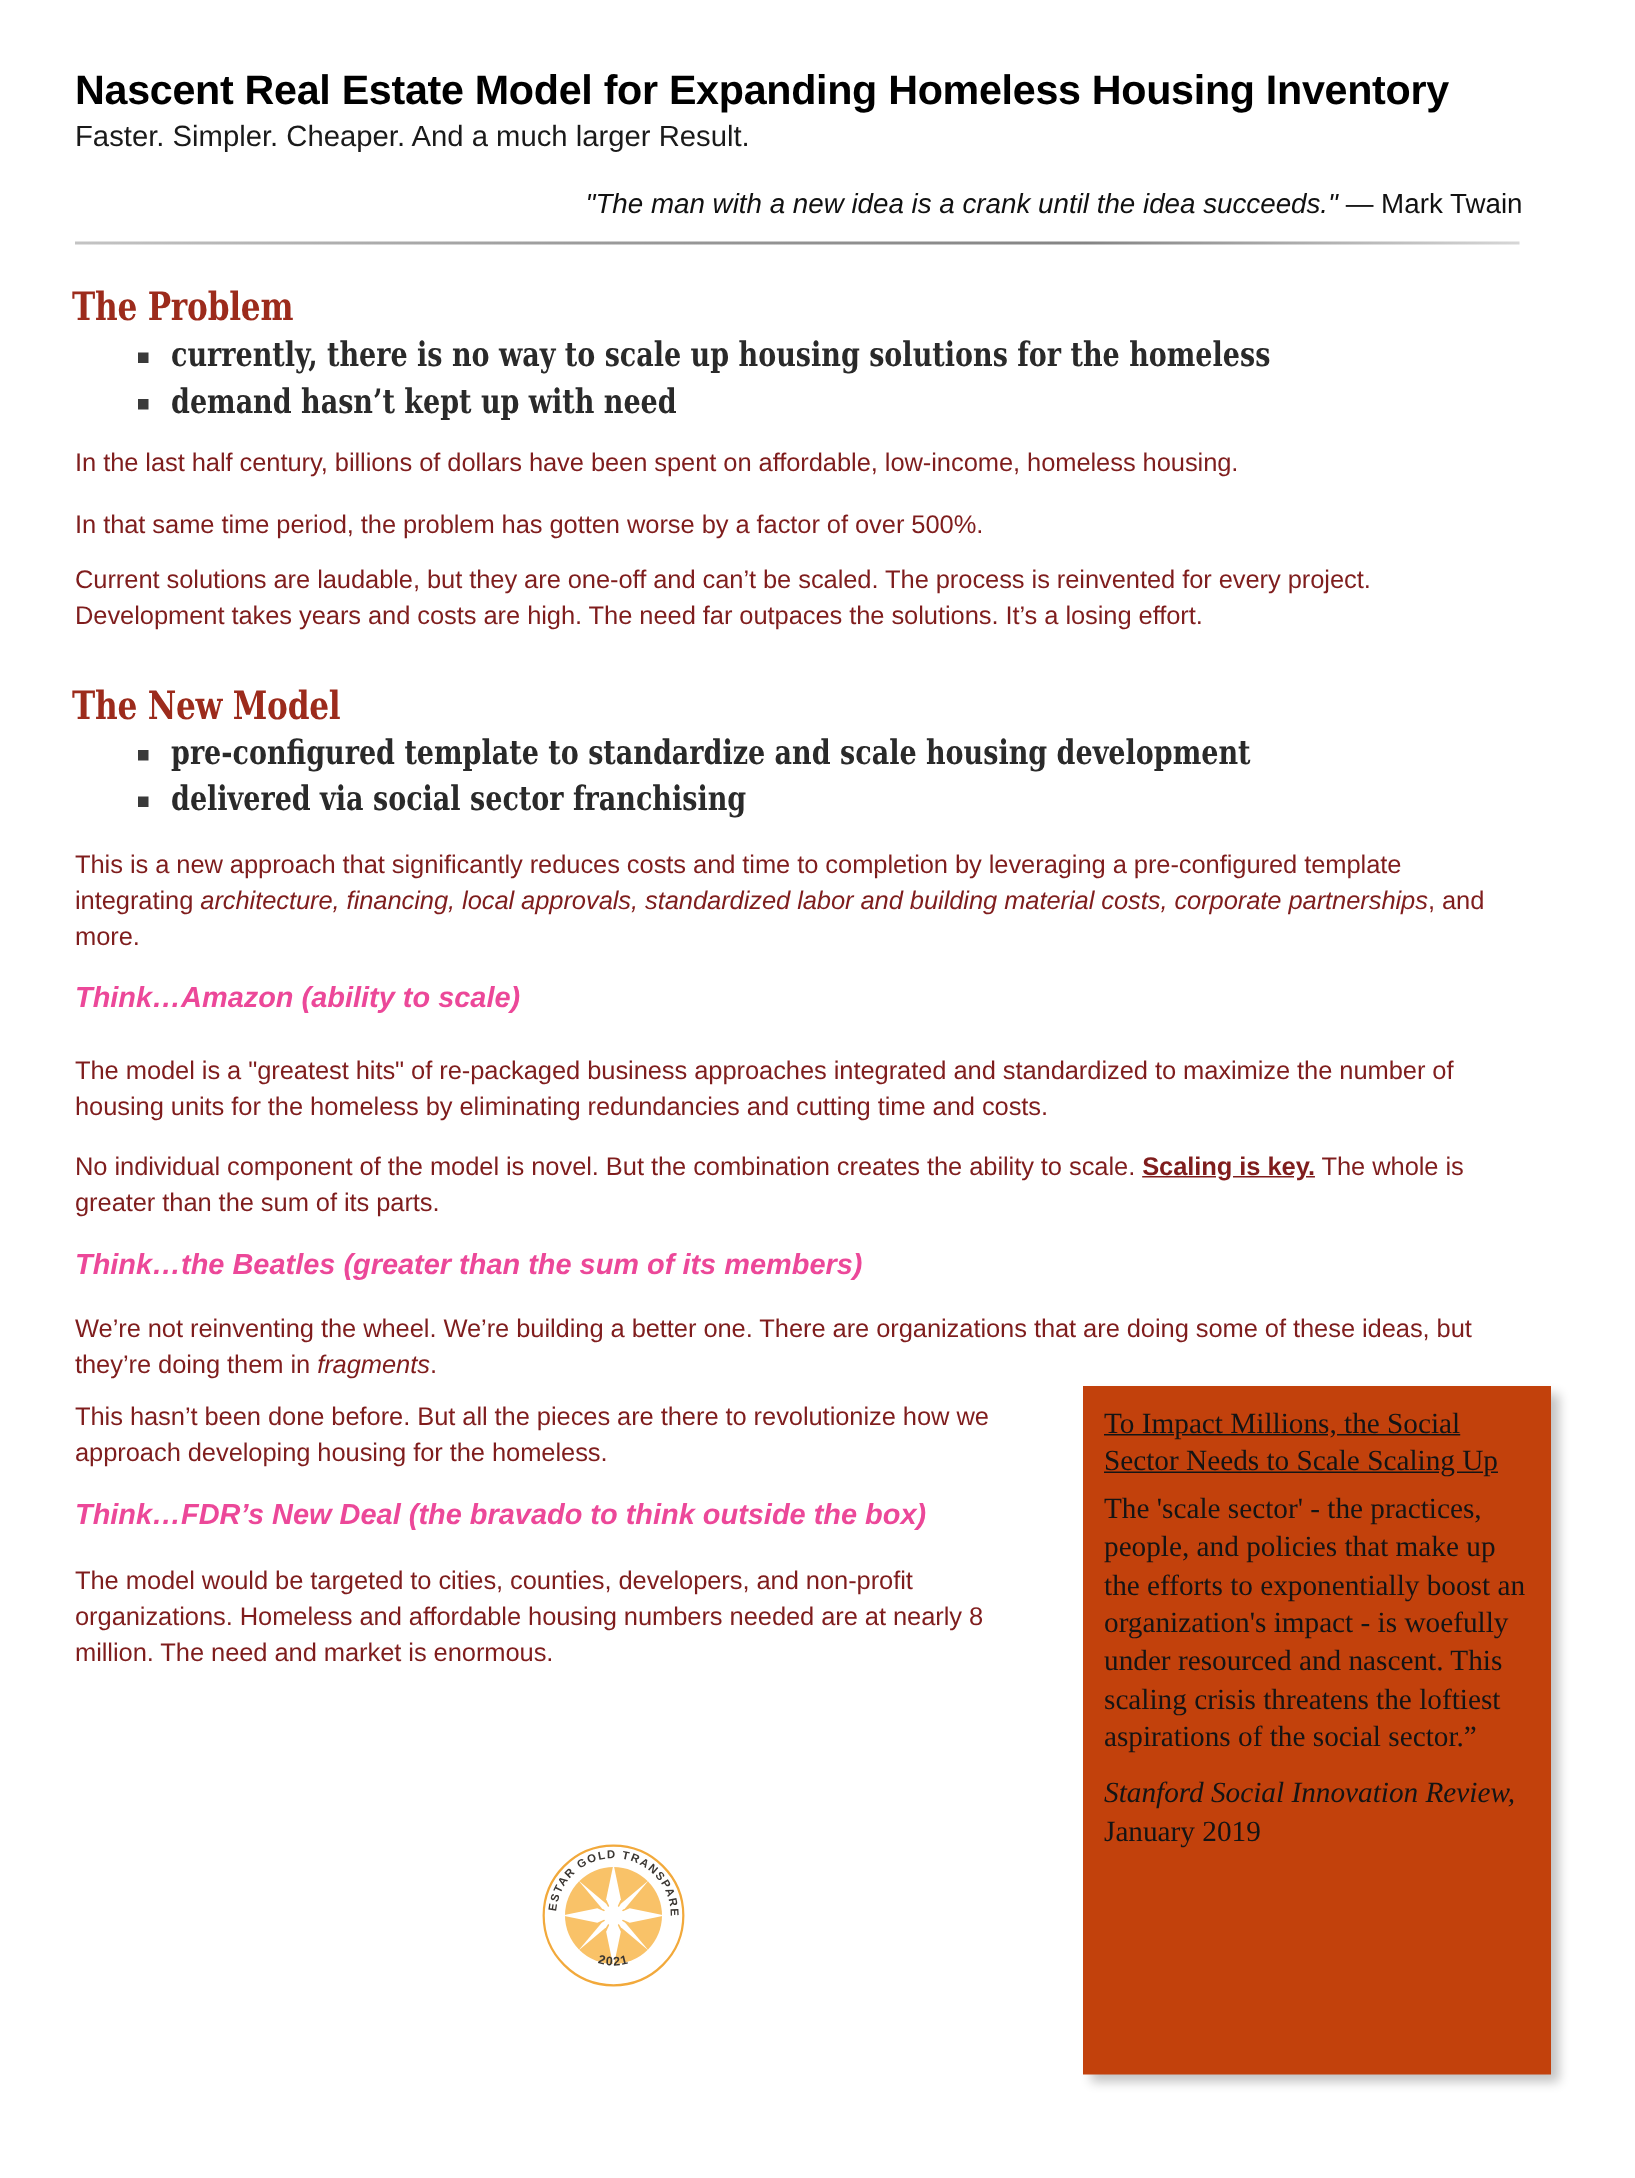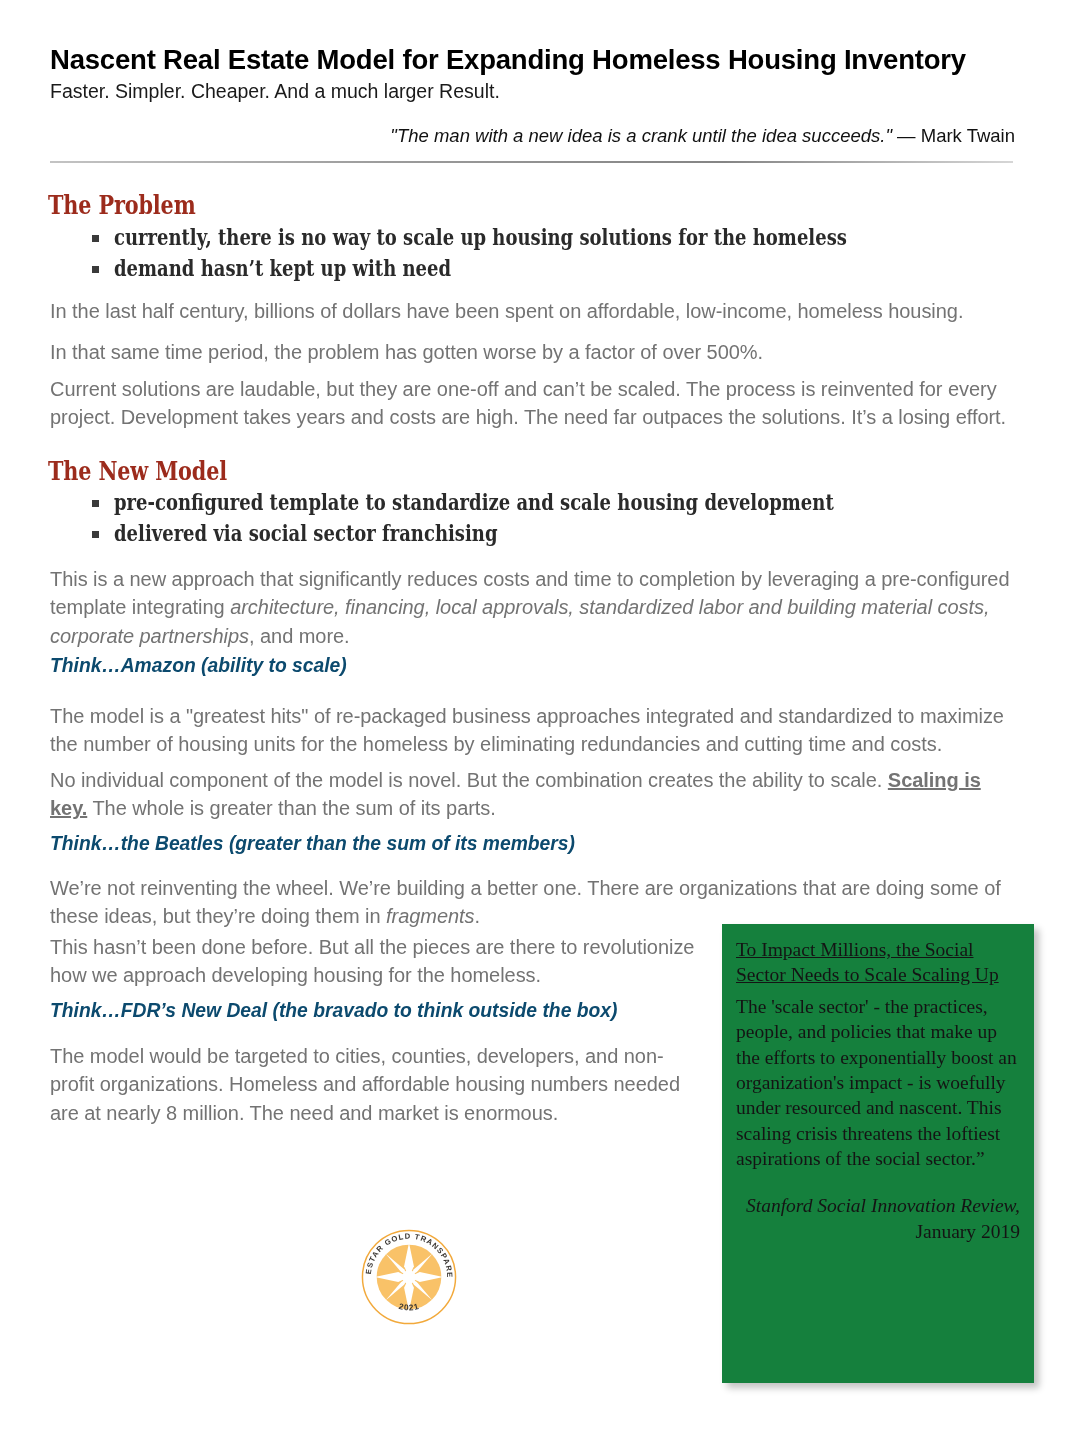--- a/index.html
+++ b/index.html
@@ -106,69 +106,68 @@
     background: #3a3a3a;
   }
   .bullet-list li .btxt {
     display: inline-block;
     font-size: 22.5px;
   }
 
   
   .para {
     position: absolute;
-    font-size: 20px;
+    font-size: 17px;
     line-height: 1.42;
-    color: #737373;
+    color: #7f1d1d;
     letter-spacing: -0.05px;
   }
   .para.full { left: 50px; width: 965px; }
   .para.narrow { left: 50px; width: 655px; }
   .para em { font-style: italic; }
   .para .ul-bold { font-weight: bold; text-decoration: underline; }
   .think {
     position: absolute;
     left: 50px;
     width: 965px;
     font-size: 19.3px;
     font-weight: bold;
     font-style: italic;
-    color: #0c4a6e;
+    color: #ec4899;
   }
 
   
   .sidebox {
     position: absolute;
     left: 722px;
     top: 924px;
     width: 312px;
     height: 459px;
-    background: #15803d;
+    background: #c2410c;
     box-shadow: 5px 5px 7px rgba(0,0,0,0.24);
     box-sizing: border-box;
     padding: 14px 14px 10px 14px;
     font-family: "Liberation Serif", "DejaVu Serif", serif;
     color: #141414;
   }
   .sidebox .sb-title {
     font-size: 19.5px;
     line-height: 1.28;
     text-decoration: underline;
     margin: 0 0 6px 0;
   }
   .sidebox .sb-p {
     font-size: 19.5px;
     line-height: 1.3;
     margin: 0 0 9px 0;
   }
   .sidebox .sb-src {
     font-size: 19.5px;
     line-height: 1.3;
-    text-align: right;
-    margin: 22px 0 0 0;
+    margin: 12px 0 0 0;
   }
   .sidebox .sb-src .src-name { font-style: italic; }
   .sidebox .sb-src .src-date { font-style: normal; display: block; }
 
   
   .seal {
     position: absolute;
     left: 360px;
     top: 1228px;
     width: 98px;

